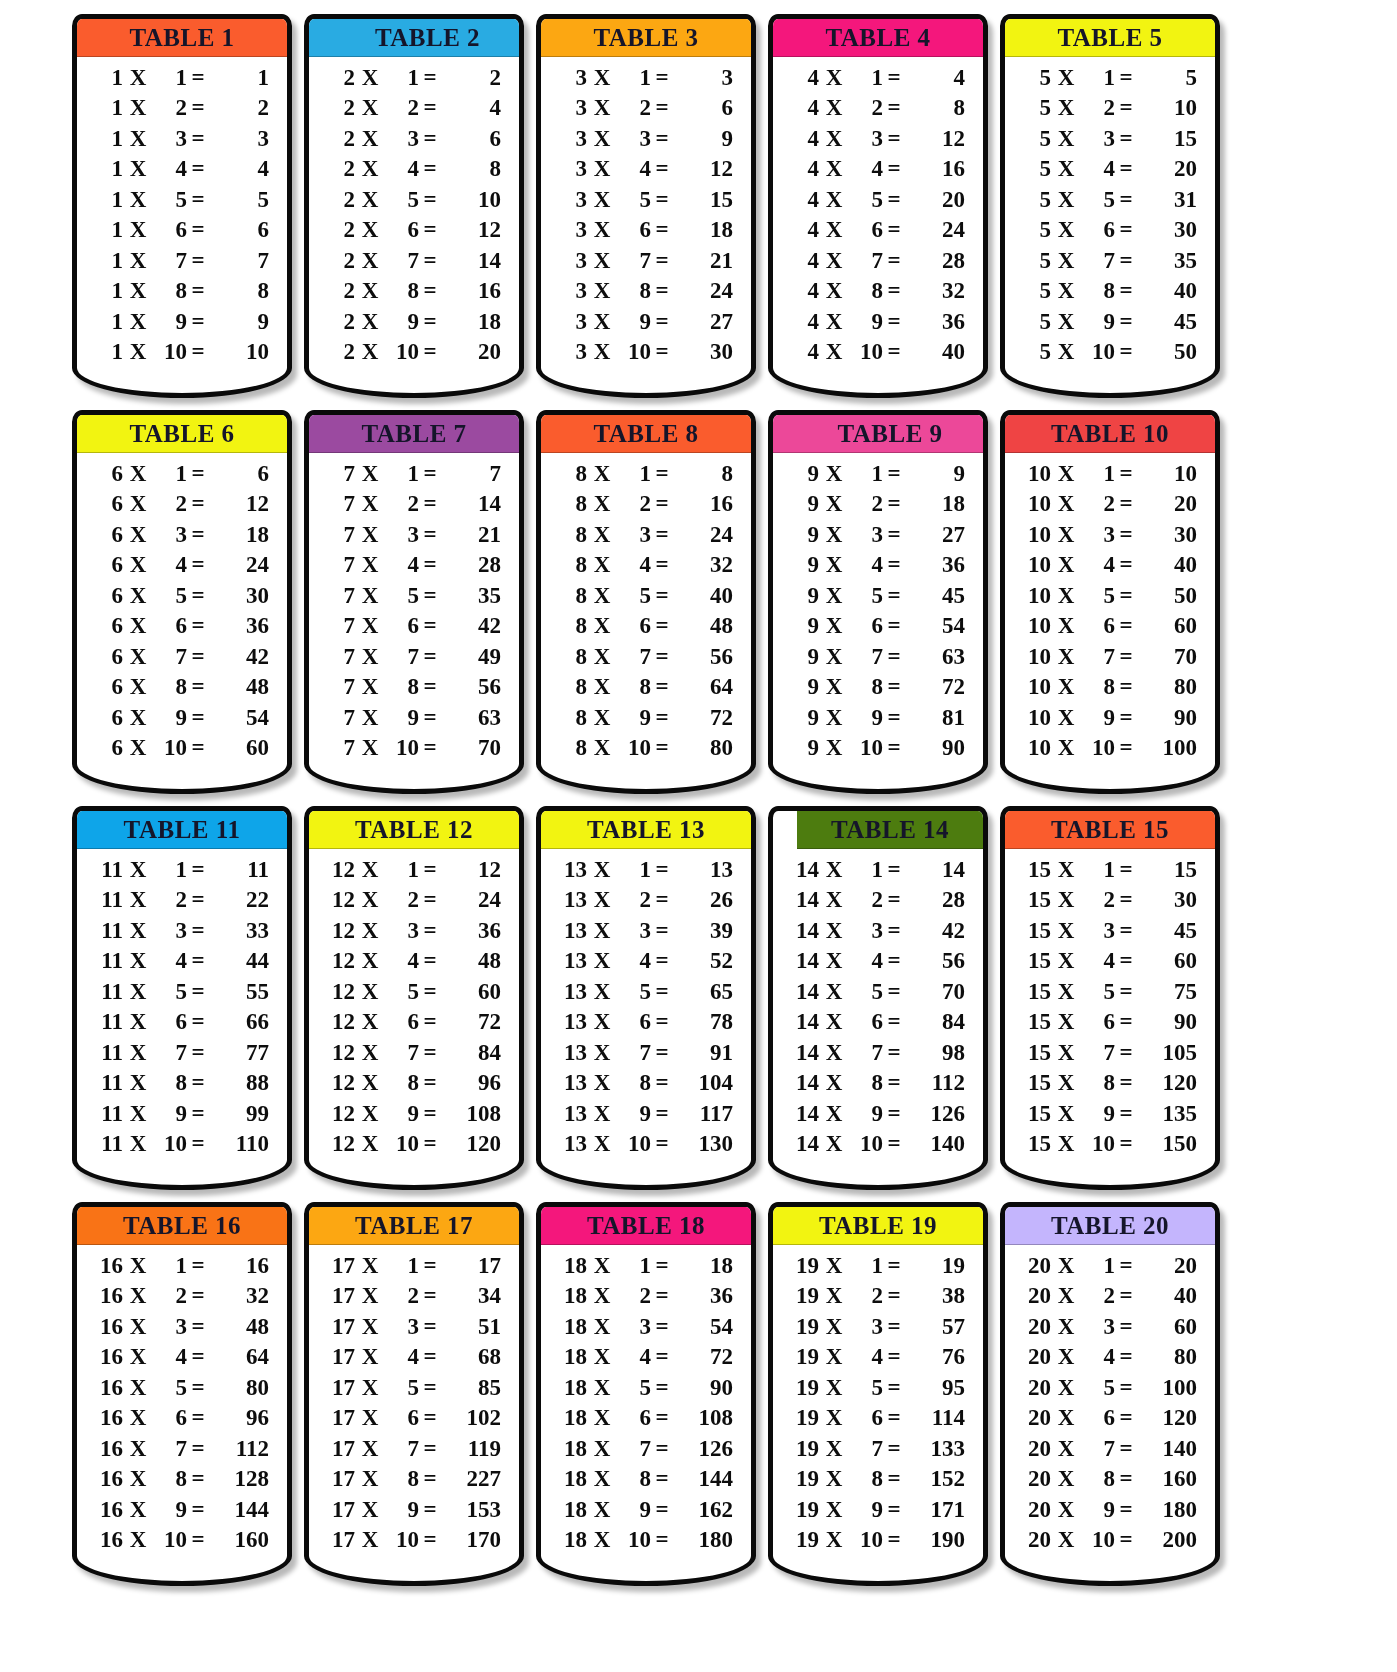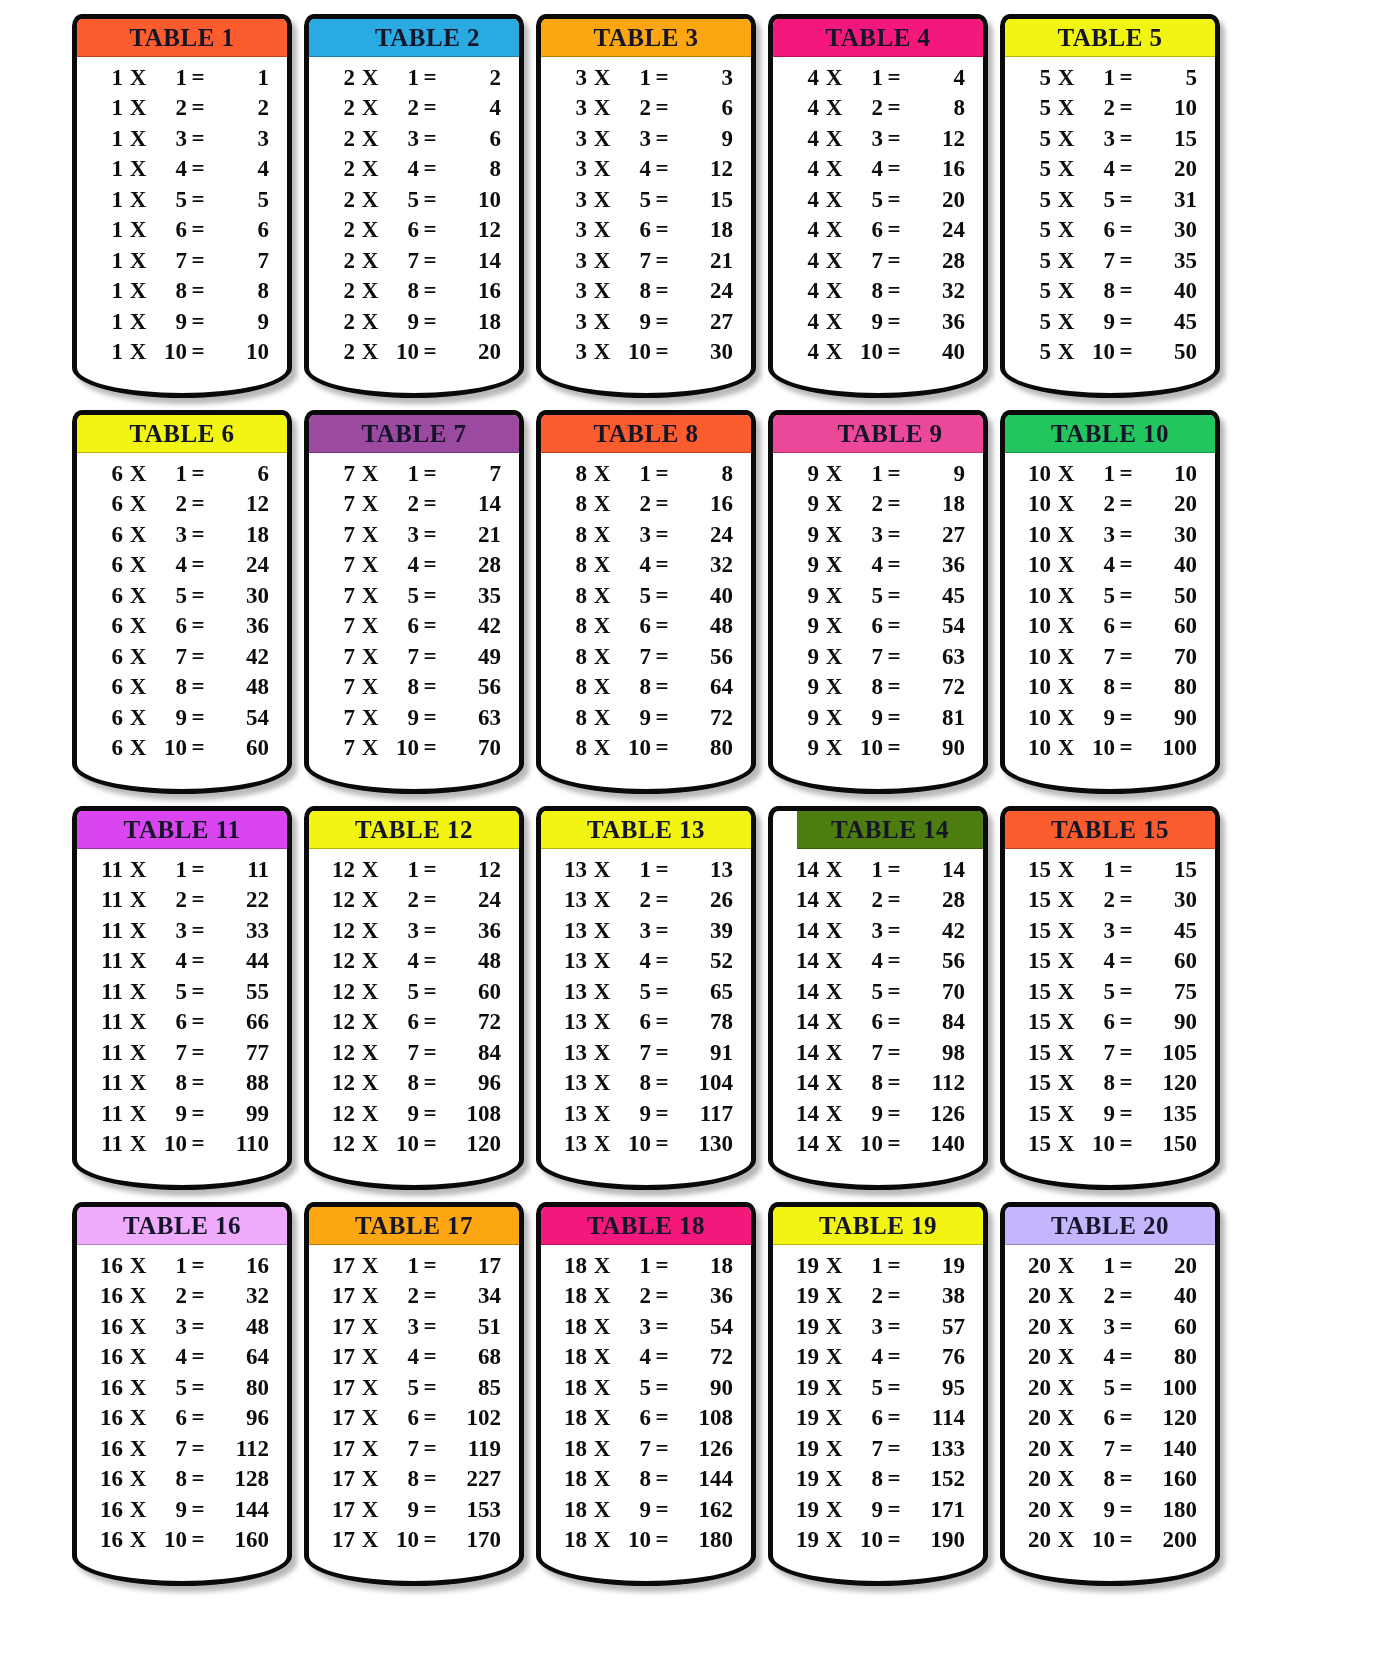--- a/index.html
+++ b/index.html
@@ -219,38 +219,38 @@
           <div class="fact-row"><span class="fa">9</span><span class="fx">X</span><span class="fb">4</span><span class="feq">=</span><span class="fp">36</span></div>
           <div class="fact-row"><span class="fa">9</span><span class="fx">X</span><span class="fb">5</span><span class="feq">=</span><span class="fp">45</span></div>
           <div class="fact-row"><span class="fa">9</span><span class="fx">X</span><span class="fb">6</span><span class="feq">=</span><span class="fp">54</span></div>
           <div class="fact-row"><span class="fa">9</span><span class="fx">X</span><span class="fb">7</span><span class="feq">=</span><span class="fp">63</span></div>
           <div class="fact-row"><span class="fa">9</span><span class="fx">X</span><span class="fb">8</span><span class="feq">=</span><span class="fp">72</span></div>
           <div class="fact-row"><span class="fa">9</span><span class="fx">X</span><span class="fb">9</span><span class="feq">=</span><span class="fp">81</span></div>
           <div class="fact-row"><span class="fa">9</span><span class="fx">X</span><span class="fb">10</span><span class="feq">=</span><span class="fp">90</span></div>
         </div>
       </div>
       <div class="card">
-        <div class="card-header" style="background: #22c55e;">
+        <div class="card-header" style="background: #ef4444;">
           <span class="card-title">TABLE 10</span>
         </div>
         <div class="card-body">
           <div class="fact-row"><span class="fa">10</span><span class="fx">X</span><span class="fb">1</span><span class="feq">=</span><span class="fp">10</span></div>
           <div class="fact-row"><span class="fa">10</span><span class="fx">X</span><span class="fb">2</span><span class="feq">=</span><span class="fp">20</span></div>
           <div class="fact-row"><span class="fa">10</span><span class="fx">X</span><span class="fb">3</span><span class="feq">=</span><span class="fp">30</span></div>
           <div class="fact-row"><span class="fa">10</span><span class="fx">X</span><span class="fb">4</span><span class="feq">=</span><span class="fp">40</span></div>
           <div class="fact-row"><span class="fa">10</span><span class="fx">X</span><span class="fb">5</span><span class="feq">=</span><span class="fp">50</span></div>
           <div class="fact-row"><span class="fa">10</span><span class="fx">X</span><span class="fb">6</span><span class="feq">=</span><span class="fp">60</span></div>
           <div class="fact-row"><span class="fa">10</span><span class="fx">X</span><span class="fb">7</span><span class="feq">=</span><span class="fp">70</span></div>
           <div class="fact-row"><span class="fa">10</span><span class="fx">X</span><span class="fb">8</span><span class="feq">=</span><span class="fp">80</span></div>
           <div class="fact-row"><span class="fa">10</span><span class="fx">X</span><span class="fb">9</span><span class="feq">=</span><span class="fp">90</span></div>
           <div class="fact-row"><span class="fa">10</span><span class="fx">X</span><span class="fb">10</span><span class="feq">=</span><span class="fp">100</span></div>
         </div>
       </div>
       <div class="card">
-        <div class="card-header" style="background: #d946ef;">
+        <div class="card-header" style="background: #0ea5e9;">
           <span class="card-title">TABLE 11</span>
         </div>
         <div class="card-body">
           <div class="fact-row"><span class="fa">11</span><span class="fx">X</span><span class="fb">1</span><span class="feq">=</span><span class="fp">11</span></div>
           <div class="fact-row"><span class="fa">11</span><span class="fx">X</span><span class="fb">2</span><span class="feq">=</span><span class="fp">22</span></div>
           <div class="fact-row"><span class="fa">11</span><span class="fx">X</span><span class="fb">3</span><span class="feq">=</span><span class="fp">33</span></div>
           <div class="fact-row"><span class="fa">11</span><span class="fx">X</span><span class="fb">4</span><span class="feq">=</span><span class="fp">44</span></div>
           <div class="fact-row"><span class="fa">11</span><span class="fx">X</span><span class="fb">5</span><span class="feq">=</span><span class="fp">55</span></div>
           <div class="fact-row"><span class="fa">11</span><span class="fx">X</span><span class="fb">6</span><span class="feq">=</span><span class="fp">66</span></div>
           <div class="fact-row"><span class="fa">11</span><span class="fx">X</span><span class="fb">7</span><span class="feq">=</span><span class="fp">77</span></div>
@@ -321,21 +321,21 @@
           <div class="fact-row"><span class="fa">15</span><span class="fx">X</span><span class="fb">4</span><span class="feq">=</span><span class="fp">60</span></div>
           <div class="fact-row"><span class="fa">15</span><span class="fx">X</span><span class="fb">5</span><span class="feq">=</span><span class="fp">75</span></div>
           <div class="fact-row"><span class="fa">15</span><span class="fx">X</span><span class="fb">6</span><span class="feq">=</span><span class="fp">90</span></div>
           <div class="fact-row"><span class="fa">15</span><span class="fx">X</span><span class="fb">7</span><span class="feq">=</span><span class="fp">105</span></div>
           <div class="fact-row"><span class="fa">15</span><span class="fx">X</span><span class="fb">8</span><span class="feq">=</span><span class="fp">120</span></div>
           <div class="fact-row"><span class="fa">15</span><span class="fx">X</span><span class="fb">9</span><span class="feq">=</span><span class="fp">135</span></div>
           <div class="fact-row"><span class="fa">15</span><span class="fx">X</span><span class="fb">10</span><span class="feq">=</span><span class="fp">150</span></div>
         </div>
       </div>
       <div class="card">
-        <div class="card-header" style="background: #f0abfc; align-items: center;">
+        <div class="card-header" style="background: #f97316; align-items: center;">
           <span class="card-title">TABLE 16</span>
         </div>
         <div class="card-body">
           <div class="fact-row"><span class="fa">16</span><span class="fx">X</span><span class="fb">1</span><span class="feq">=</span><span class="fp">16</span></div>
           <div class="fact-row"><span class="fa">16</span><span class="fx">X</span><span class="fb">2</span><span class="feq">=</span><span class="fp">32</span></div>
           <div class="fact-row"><span class="fa">16</span><span class="fx">X</span><span class="fb">3</span><span class="feq">=</span><span class="fp">48</span></div>
           <div class="fact-row"><span class="fa">16</span><span class="fx">X</span><span class="fb">4</span><span class="feq">=</span><span class="fp">64</span></div>
           <div class="fact-row"><span class="fa">16</span><span class="fx">X</span><span class="fb">5</span><span class="feq">=</span><span class="fp">80</span></div>
           <div class="fact-row"><span class="fa">16</span><span class="fx">X</span><span class="fb">6</span><span class="feq">=</span><span class="fp">96</span></div>
           <div class="fact-row"><span class="fa">16</span><span class="fx">X</span><span class="fb">7</span><span class="feq">=</span><span class="fp">112</span></div>

